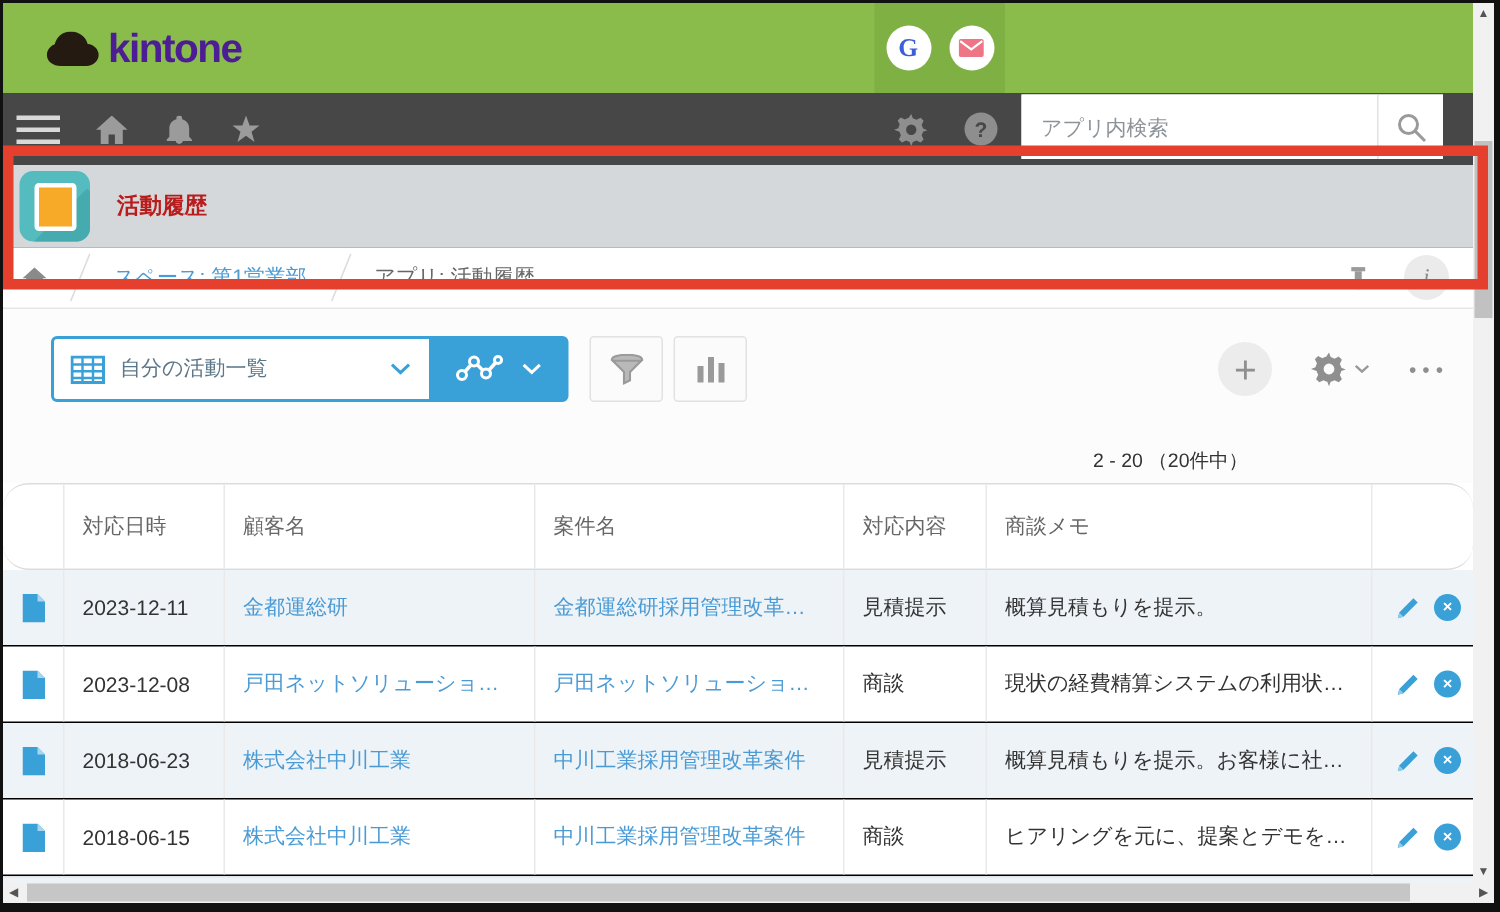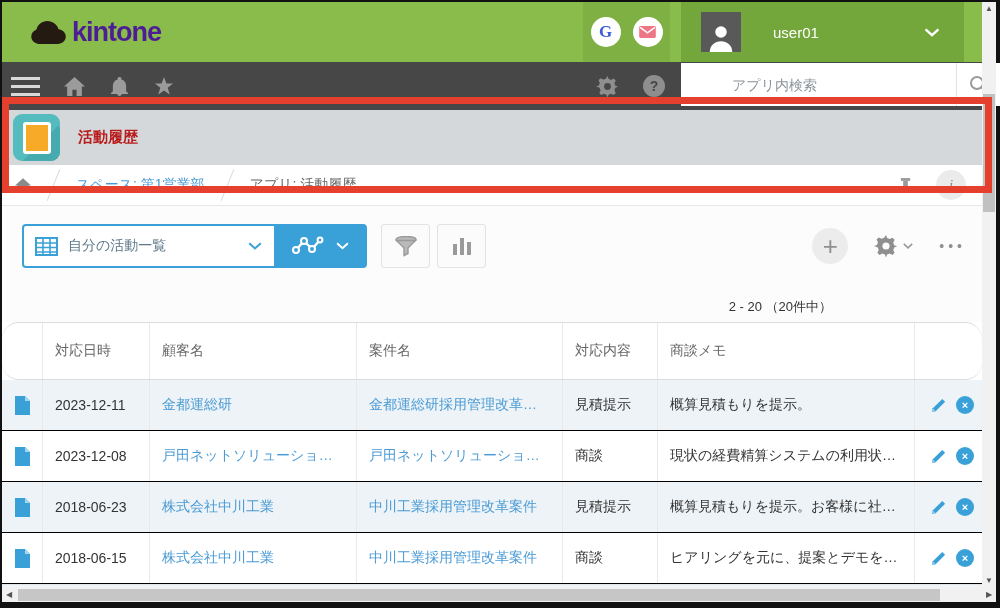--- a/index.html
+++ b/index.html
@@ -24,21 +24,21 @@
   .hdr-chevron{margin-left:auto;margin-right:24px;color:#fff;display:flex;}
 
   
   .navbar{top:62px;height:48px;background:#474747;display:flex;align-items:center;}
   .hamburger{margin-left:9px;display:flex;flex-direction:column;gap:5px;cursor:pointer;}
   .hamburger span{display:block;width:29px;height:3px;background:#d9d9d9;}
   .nav-ic{margin-left:26px;display:flex;}
   .nav-right{position:absolute;left:594px;top:0;height:48px;display:flex;align-items:center;gap:24px;}
   .help-circle{width:22px;height:22px;border-radius:50%;background:#8e8e8e;color:#474747;
                font-weight:bold;font-size:14px;display:flex;align-items:center;justify-content:center;}
-  .search-box{position:absolute;left:679px;top:1px;width:281px;height:43px;background:#fff;display:flex;padding-left:38px;}
+  .search-box{position:absolute;left:679px;top:1px;width:281px;height:43px;background:#fff;display:flex;}
   .search-box input{flex:1;border:none;outline:none;padding:0 0 0 13px;font-size:14px;color:#333;
                     font-family:"Liberation Sans","DejaVu Sans",sans-serif;}
   .search-box input::placeholder{color:#8d9499;}
   .search-btn{width:43px;border-left:1px solid #e2e2e2;background:#fff;display:flex;align-items:center;
               justify-content:center;cursor:pointer;}
 
   
   .app-band{top:110px;height:55px;background:#d5d8da;display:flex;align-items:center;}
   .app-icon{width:47px;height:47px;margin-left:11px;border-radius:9px;background:#54bcbe;
             position:relative;display:flex;align-items:center;justify-content:center;overflow:hidden;}
@@ -55,21 +55,21 @@
   .crumb-sep{width:1px;height:34px;background:#dcdcdc;transform:rotate(22deg);margin:0 22px;}
   .crumb-link{color:#4a9bd5;text-decoration:none;cursor:pointer;}
   .crumb-current{color:#666;}
   .crumb-right{margin-left:auto;display:flex;align-items:center;gap:24px;margin-right:16px;}
   .info-circle{width:30px;height:30px;border-radius:50%;background:#ebebeb;color:#8a8a8a;
                font-family:"Liberation Serif",serif;font-style:italic;font-size:15px;
                display:flex;align-items:center;justify-content:center;}
 
   
   .content{top:206px;height:382px;background:#fcfcfc;}
-  .toolbar{position:absolute;top:18px;left:20px;display:flex;}
+  .toolbar{position:absolute;top:18px;left:32px;display:flex;}
   .view-selector{display:flex;height:44px;border:2px solid #3aa0d8;border-radius:4px;overflow:hidden;
                  box-sizing:border-box;background:#3aa0d8;}
   .view-main{background:#fff;width:250px;display:flex;align-items:center;cursor:pointer;}
   .view-main .tbl-ic{margin-left:11px;display:flex;}
   .view-label{margin-left:10px;font-size:14px;color:#5c7789;}
   .view-chevron{margin-left:auto;margin-right:12px;color:#3aa0d8;display:flex;}
   .view-graph{width:91px;display:flex;align-items:center;justify-content:center;gap:9px;
               color:#fff;cursor:pointer;}
   .tool-btn{width:49px;height:44px;background:#fbfbfb;border:1px solid #e2e2e2;border-radius:3px;
             box-sizing:border-box;display:flex;align-items:center;justify-content:center;cursor:pointer;}
@@ -137,34 +137,20 @@
       <span class="circle-badge">
         <span class="g-letter">G</span>
       </span>
       <span class="circle-badge">
         <svg width="17" height="12" viewBox="0 0 18 13">
             <rect width="18" height="13" rx="1.5" fill="#ee7585"></rect>
             <path d="M1 1.5l8 6 8-6" stroke="#fff" stroke-width="1.6" fill="none"></path>
           </svg>
       </span>
     </div>
-    <div class="user-block">
-      <span class="avatar">
-        <svg width="30" height="30" viewBox="0 0 24 24">
-            <circle cx="12" cy="8" r="4.6" fill="#fff"></circle>
-            <path d="M3 24c0-5.2 4-8.6 9-8.6s9 3.4 9 8.6z" fill="#fff"></path>
-          </svg>
-      </span>
-      <span class="user-name">user01</span>
-      <span class="hdr-chevron">
-        <svg width="16" height="9" viewBox="0 0 12 7">
-            <polyline points="1,1 6,5.6 11,1" fill="none" stroke="currentColor" stroke-width="1.8"></polyline>
-          </svg>
-      </span>
-    </div>
   </header>
 
   <nav class="band navbar">
     <div class="hamburger">
         <span></span>
         <span></span>
         <span></span>
       </div>
     <span class="nav-ic" style="margin-left:24px;">
       <svg width="21" height="19" viewBox="0 0 20 18">

